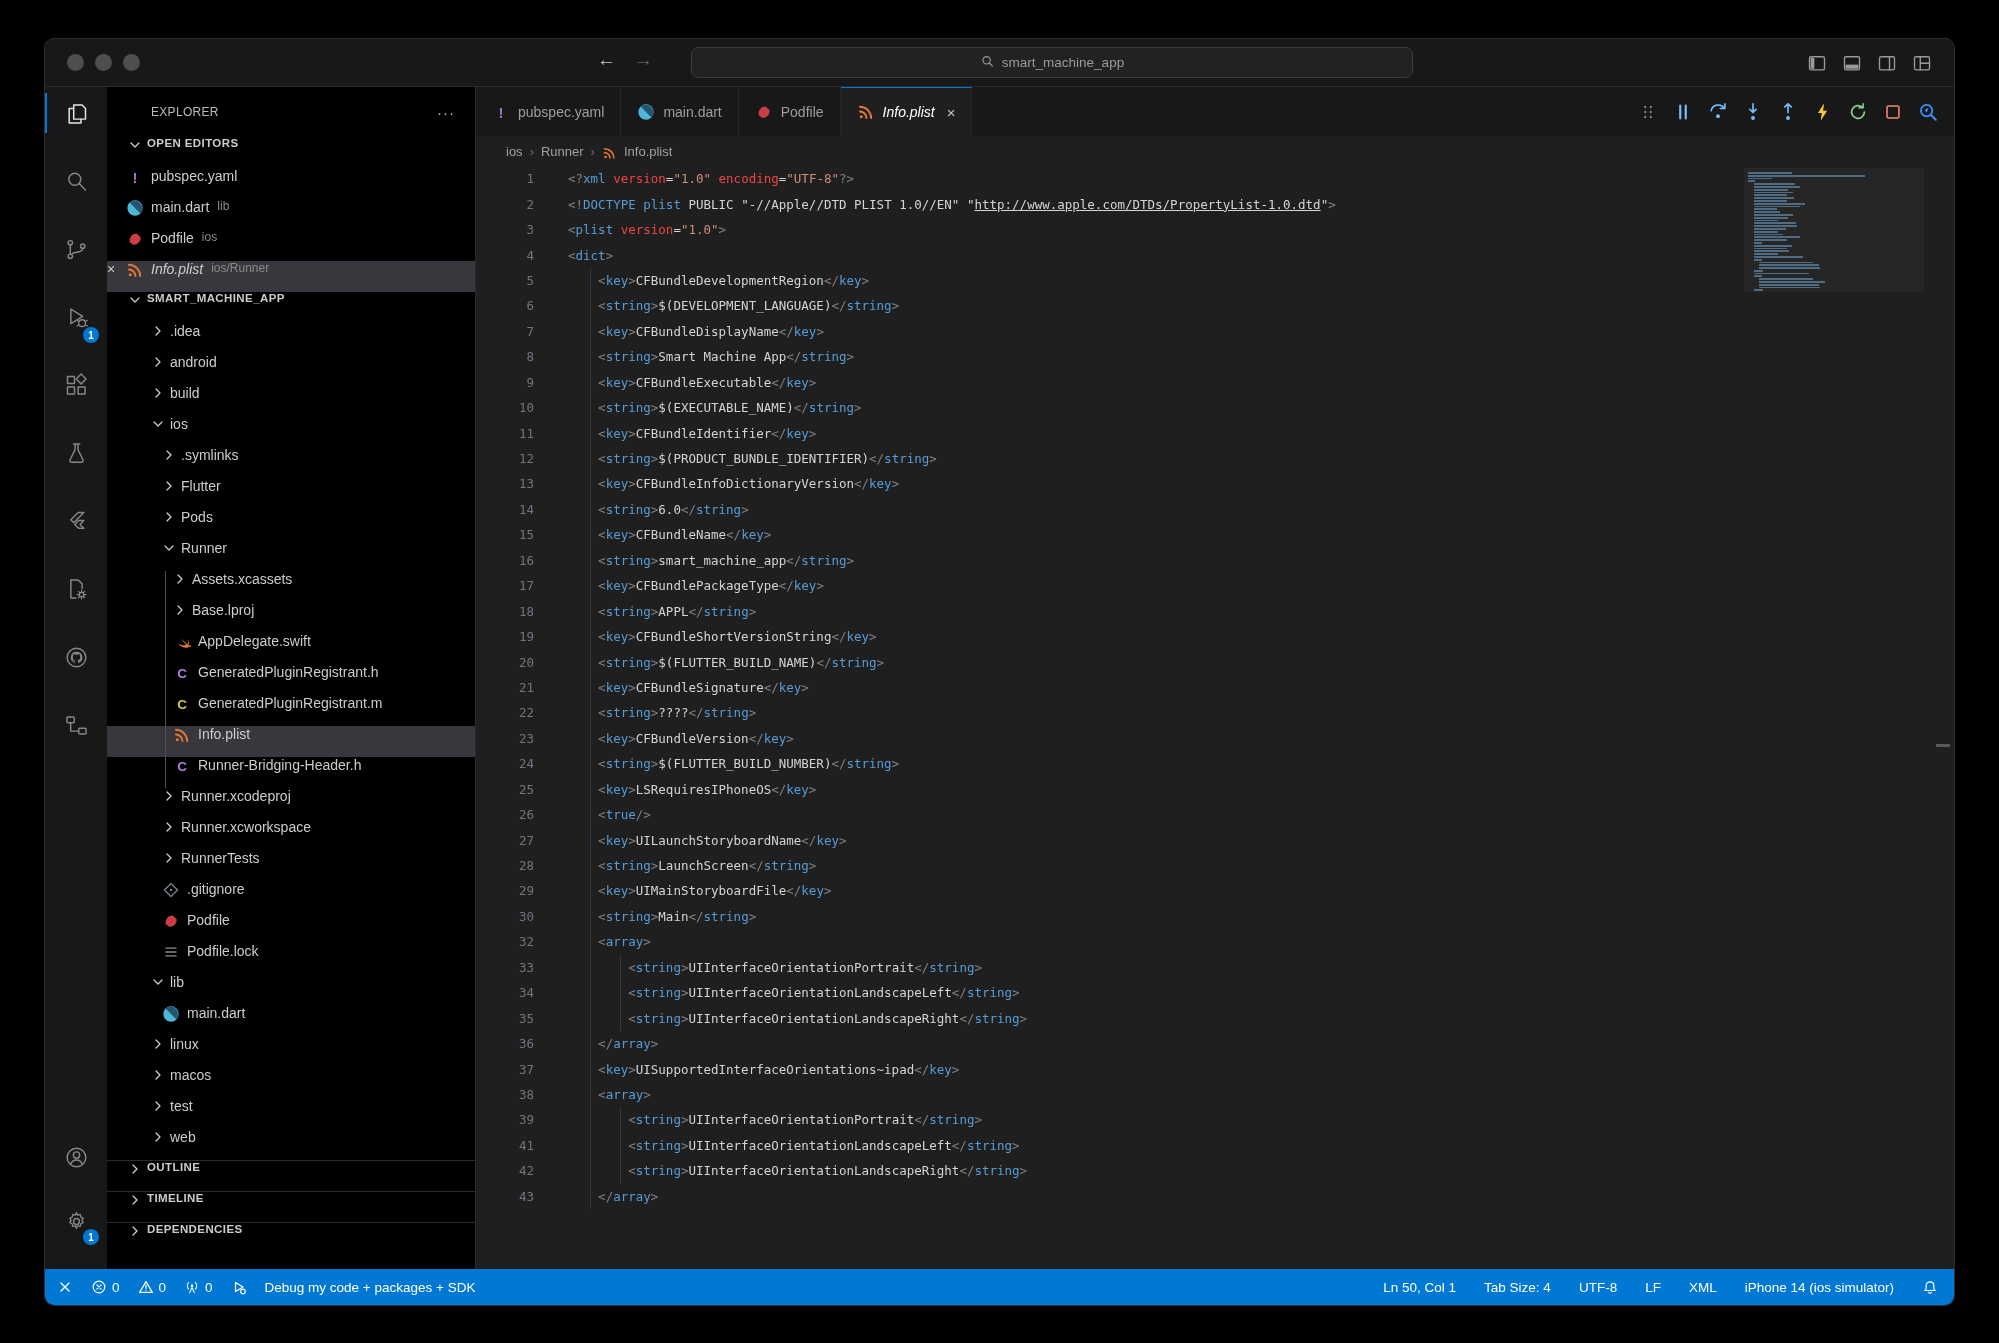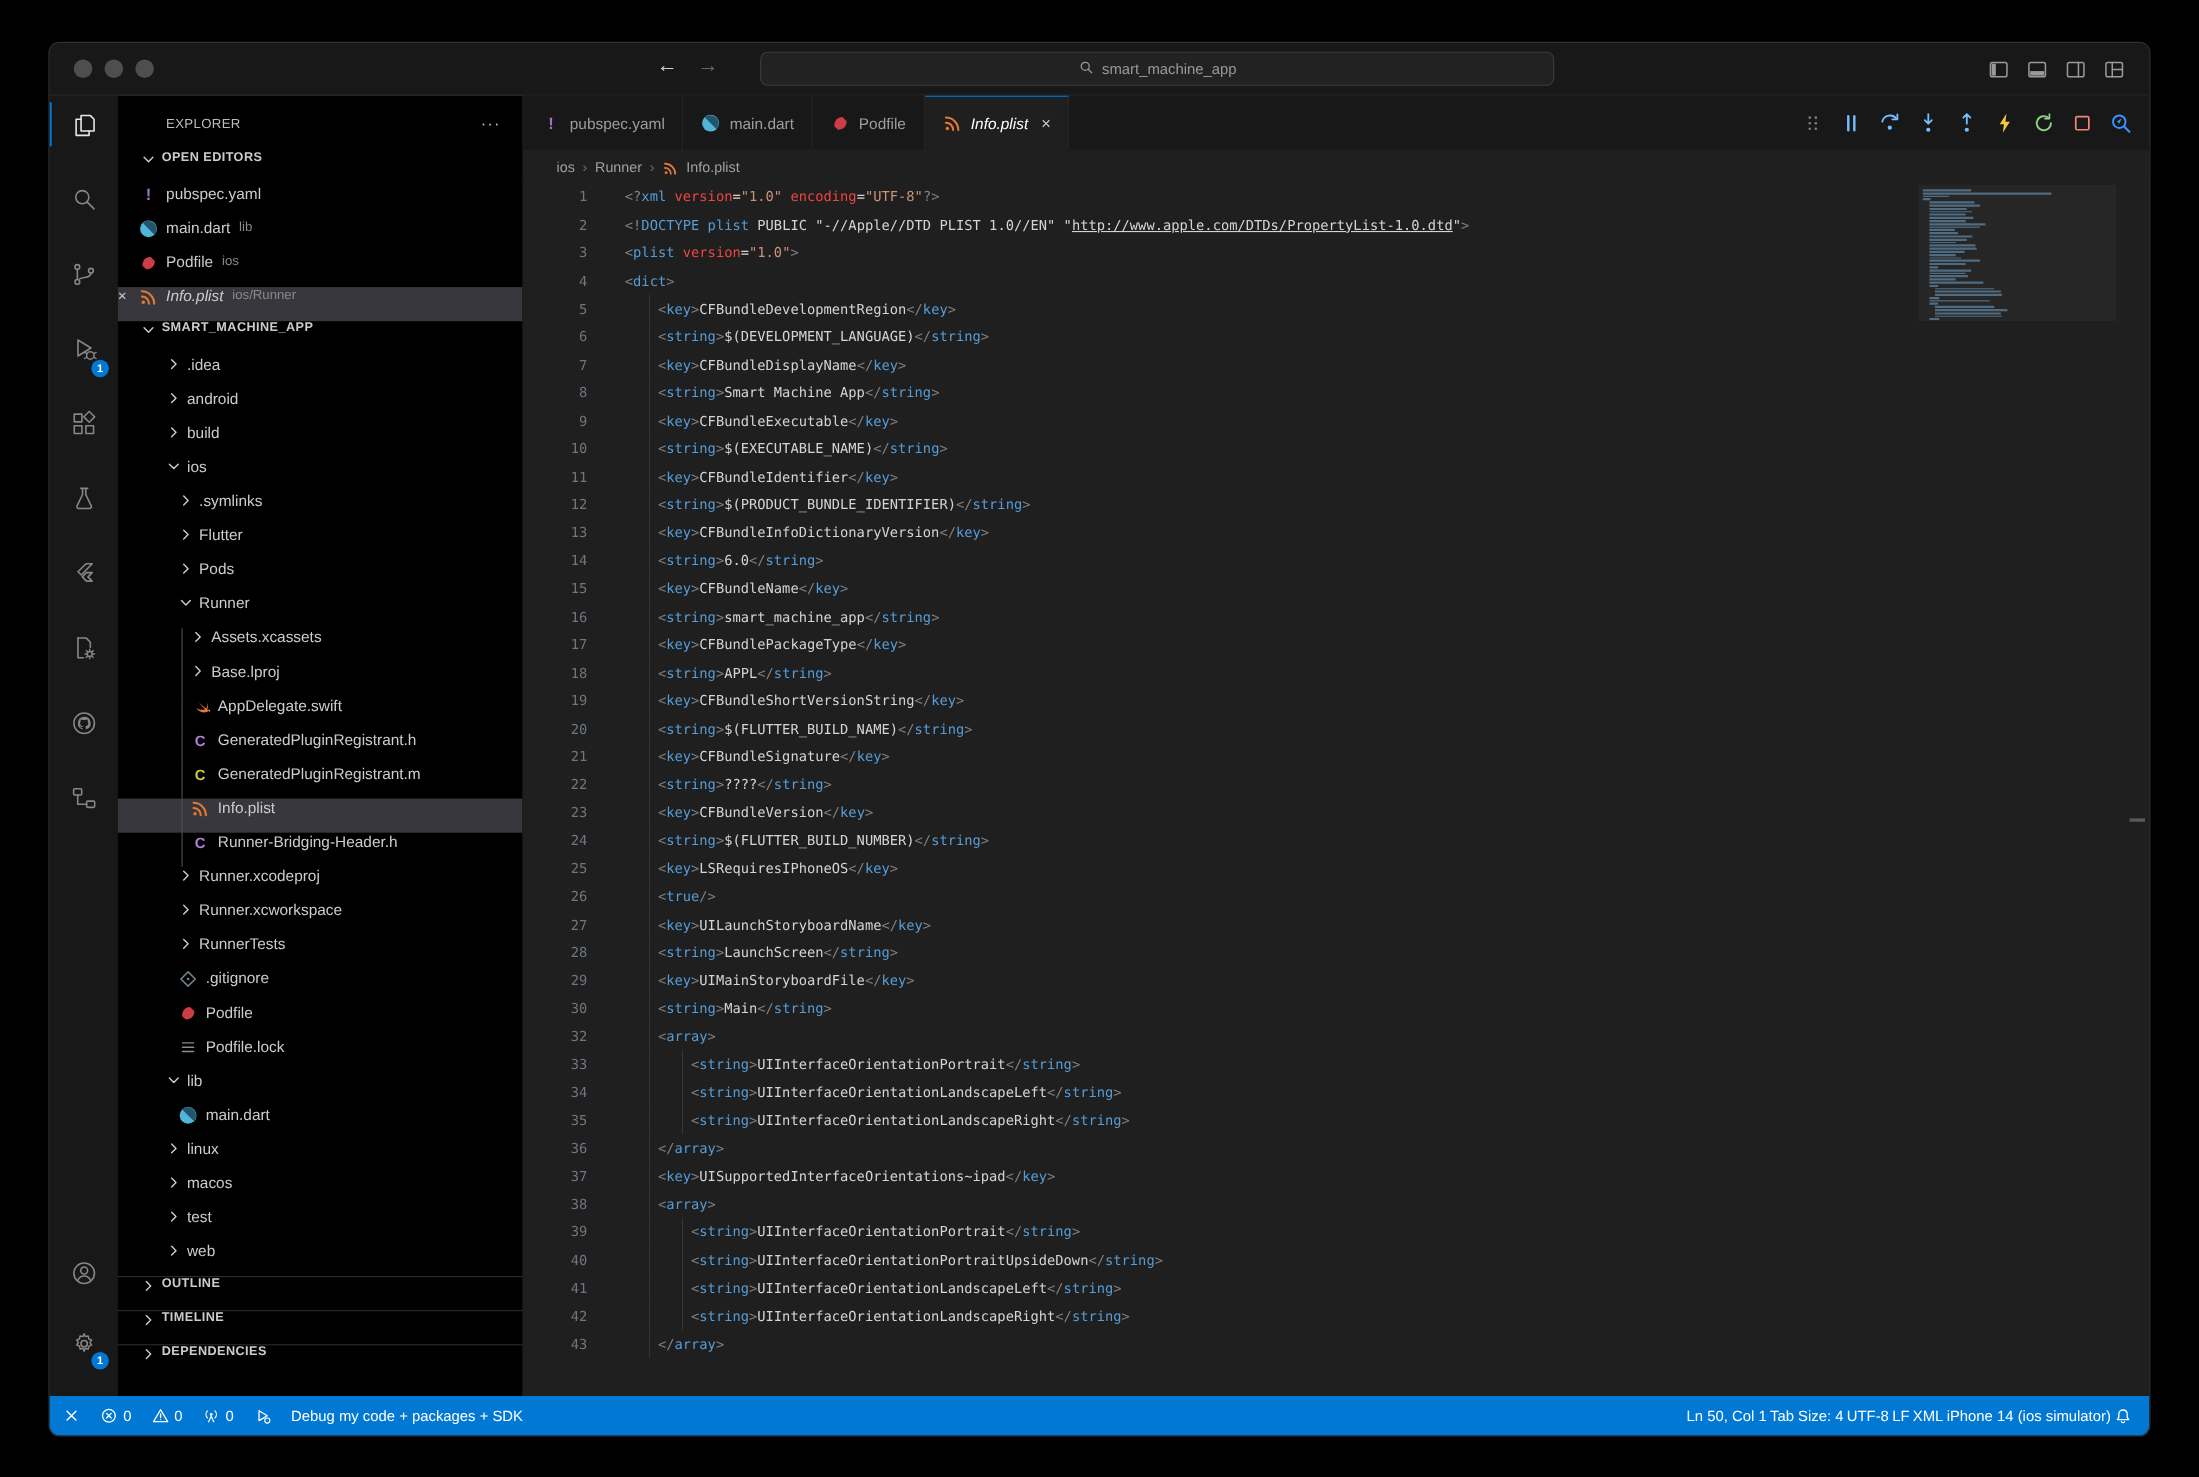--- a/index.html
+++ b/index.html
@@ -82,21 +82,21 @@
   .minimap-shade { position:absolute; right:30px; top:2px; width:180px; height:124px;
                    background:rgba(255,255,255,.035); }
   .minimap { position:absolute; right:44px; top:6px; width:162px; }
   .minimap .ml { height:1.8px; margin-bottom:1px; background:#5a7e9b; opacity:.8; border-radius:.5px; }
   .scroll-dash { position:absolute; right:4px; top:578px; width:14px; height:3px; background:#5a5a5a; }
   
   .statusbar { height:36px; flex:0 0 36px; background:#0078d4; color:#ffffff;
                display:flex; align-items:center; font-size:13.5px;
                border-radius:0 0 9px 9px; padding:0 16px 0 12px; }
   .sb-left { display:flex; align-items:center; gap:18px; }
-  .sb-right { margin-left:auto; display:flex; align-items:center; gap:3px; }
+  .sb-right { margin-left:auto; display:flex; align-items:center; gap:28px; }
   .sb-item { display:flex; align-items:center; gap:5px; }
   .sb-item svg { width:16px; height:16px; }
 </style>
 </head>
 <body>
 
 <div class="window">
 
   <div class="titlebar">
     <div class="traffic">
@@ -718,21 +718,20 @@
             <div class="cline g1"><span class="ln">29</span><span class="ct"><span class="c-x">    </span><span class="c-p">&lt;</span><span class="c-t">key</span><span class="c-p">&gt;</span><span class="c-x">UIMainStoryboardFile</span><span class="c-p">&lt;/</span><span class="c-t">key</span><span class="c-p">&gt;</span></span></div>
             <div class="cline g1"><span class="ln">30</span><span class="ct"><span class="c-x">    </span><span class="c-p">&lt;</span><span class="c-t">string</span><span class="c-p">&gt;</span><span class="c-x">Main</span><span class="c-p">&lt;/</span><span class="c-t">string</span><span class="c-p">&gt;</span></span></div>
             <div class="cline g1"><span class="ln">32</span><span class="ct"><span class="c-x">    </span><span class="c-p">&lt;</span><span class="c-t">array</span><span class="c-p">&gt;</span></span></div>
             <div class="cline g1 g2"><span class="ln">33</span><span class="ct"><span class="c-x">        </span><span class="c-p">&lt;</span><span class="c-t">string</span><span class="c-p">&gt;</span><span class="c-x">UIInterfaceOrientationPortrait</span><span class="c-p">&lt;/</span><span class="c-t">string</span><span class="c-p">&gt;</span></span></div>
             <div class="cline g1 g2"><span class="ln">34</span><span class="ct"><span class="c-x">        </span><span class="c-p">&lt;</span><span class="c-t">string</span><span class="c-p">&gt;</span><span class="c-x">UIInterfaceOrientationLandscapeLeft</span><span class="c-p">&lt;/</span><span class="c-t">string</span><span class="c-p">&gt;</span></span></div>
             <div class="cline g1 g2"><span class="ln">35</span><span class="ct"><span class="c-x">        </span><span class="c-p">&lt;</span><span class="c-t">string</span><span class="c-p">&gt;</span><span class="c-x">UIInterfaceOrientationLandscapeRight</span><span class="c-p">&lt;/</span><span class="c-t">string</span><span class="c-p">&gt;</span></span></div>
             <div class="cline g1"><span class="ln">36</span><span class="ct"><span class="c-x">    </span><span class="c-p">&lt;/</span><span class="c-t">array</span><span class="c-p">&gt;</span></span></div>
             <div class="cline g1"><span class="ln">37</span><span class="ct"><span class="c-x">    </span><span class="c-p">&lt;</span><span class="c-t">key</span><span class="c-p">&gt;</span><span class="c-x">UISupportedInterfaceOrientations~ipad</span><span class="c-p">&lt;/</span><span class="c-t">key</span><span class="c-p">&gt;</span></span></div>
             <div class="cline g1"><span class="ln">38</span><span class="ct"><span class="c-x">    </span><span class="c-p">&lt;</span><span class="c-t">array</span><span class="c-p">&gt;</span></span></div>
             <div class="cline g1 g2"><span class="ln">39</span><span class="ct"><span class="c-x">        </span><span class="c-p">&lt;</span><span class="c-t">string</span><span class="c-p">&gt;</span><span class="c-x">UIInterfaceOrientationPortrait</span><span class="c-p">&lt;/</span><span class="c-t">string</span><span class="c-p">&gt;</span></span></div>
-            <div class="cline g1 g2"><span class="ln">40</span><span class="ct"><span class="c-x">        </span><span class="c-p">&lt;</span><span class="c-t">string</span><span class="c-p">&gt;</span><span class="c-x">UIInterfaceOrientationPortraitUpsideDown</span><span class="c-p">&lt;/</span><span class="c-t">string</span><span class="c-p">&gt;</span></span></div>
             <div class="cline g1 g2"><span class="ln">41</span><span class="ct"><span class="c-x">        </span><span class="c-p">&lt;</span><span class="c-t">string</span><span class="c-p">&gt;</span><span class="c-x">UIInterfaceOrientationLandscapeLeft</span><span class="c-p">&lt;/</span><span class="c-t">string</span><span class="c-p">&gt;</span></span></div>
             <div class="cline g1 g2"><span class="ln">42</span><span class="ct"><span class="c-x">        </span><span class="c-p">&lt;</span><span class="c-t">string</span><span class="c-p">&gt;</span><span class="c-x">UIInterfaceOrientationLandscapeRight</span><span class="c-p">&lt;/</span><span class="c-t">string</span><span class="c-p">&gt;</span></span></div>
             <div class="cline g1"><span class="ln">43</span><span class="ct"><span class="c-x">    </span><span class="c-p">&lt;/</span><span class="c-t">array</span><span class="c-p">&gt;</span></span></div>
           </div>
         <div class="minimap-shade"></div>
         <div class="minimap" id="minimap">
             <div class="ml" style="margin-left: 0px; width: 43.7px;"></div>
             <div class="ml" style="margin-left: 0px; width: 117.3px;"></div>
             <div class="ml" style="margin-left: 0px; width: 24.15px;"></div>
             <div class="ml" style="margin-left: 0px; width: 6.9px;"></div>

